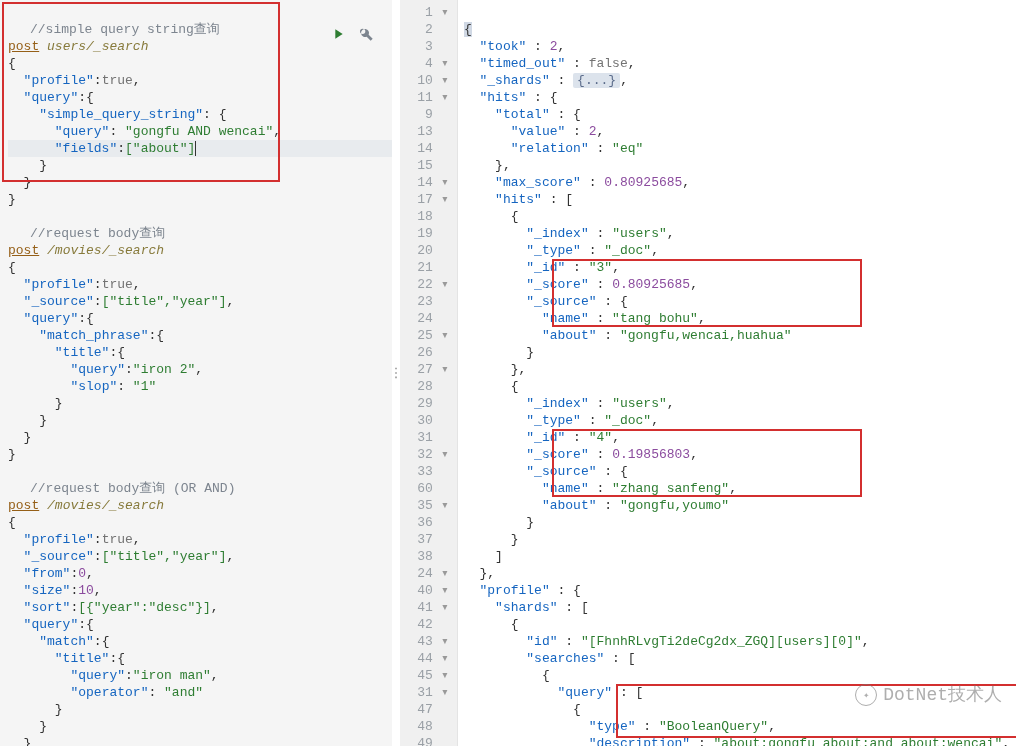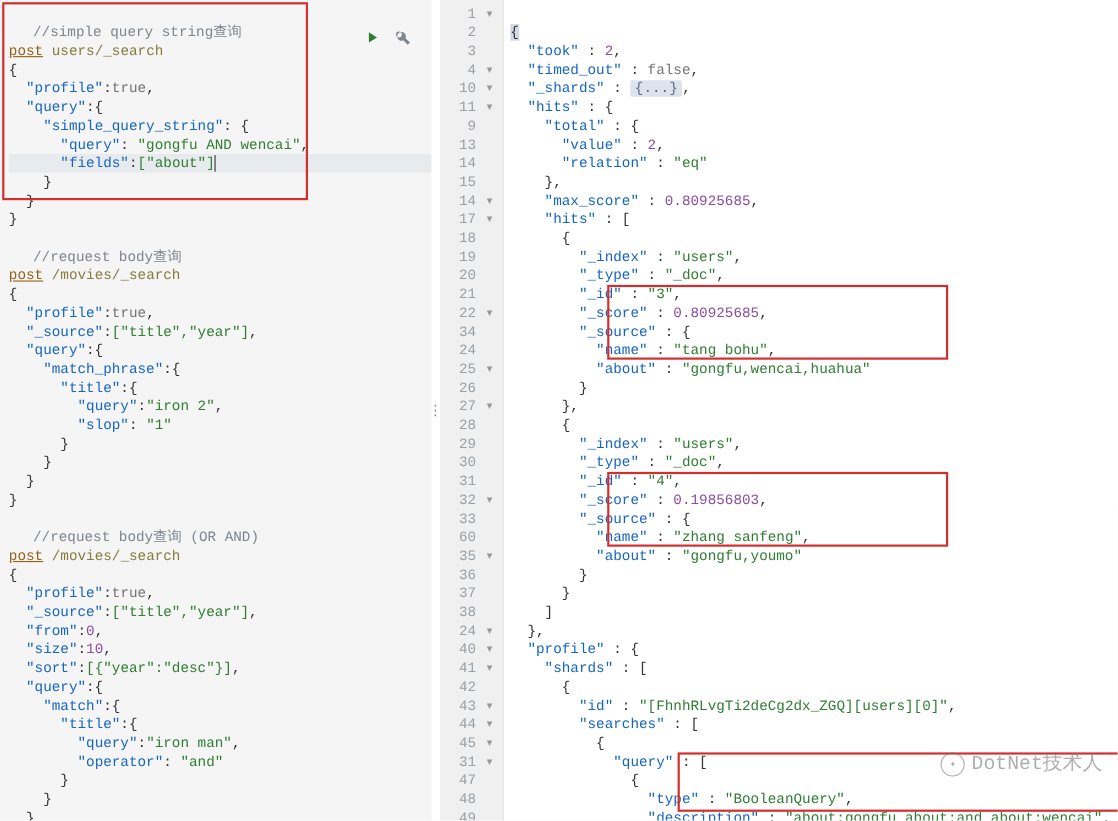--- a/index.html
+++ b/index.html
@@ -46,21 +46,21 @@
 .gutter .ln { display:flex; justify-content:flex-end; gap:6px; padding-right:6px; }
 .gutter .fold { color:#999; width:10px; }
 .code-right {
   flex:1;
   padding:4px 6px;
   line-height:17px;
   white-space:pre;
   position:relative;
 }
 .kw { color:#955f17;text-decoration:underline; } 
-.path { color:#877a3b; }
+.path { color:#877a3b;font-style:italic; }
 .key { color:#1565c0; font-weight:500; }
 .str { color:#2e7d32; }
 .num { color:#8b4b9e; }
 .bool { color:#737373;text-align:center; }
 .comment { color:#7d858f;margin-left:22px; }
 .punct { color:#333; }
 .cursor-line { background:#e8ebee; display:inline-block; width:100%; }
 .run-icons { position:absolute; top:26px; right:18px; display:flex; gap:12px; }
 .run-icons svg { width:16px; height:16px; }
 .redbox { position:absolute; border:2px solid #d32f2f; pointer-events:none; }
@@ -198,21 +198,21 @@
       </div>
       <div class="ln">
         <span>21</span>
         <span class="fold"></span>
       </div>
       <div class="ln">
         <span>22</span>
         <span class="fold">▾</span>
       </div>
       <div class="ln">
-        <span>34</span>
+        <span>23</span>
         <span class="fold"></span>
       </div>
       <div class="ln">
         <span>24</span>
         <span class="fold"></span>
       </div>
       <div class="ln">
         <span>25</span>
         <span class="fold">▾</span>
       </div>

